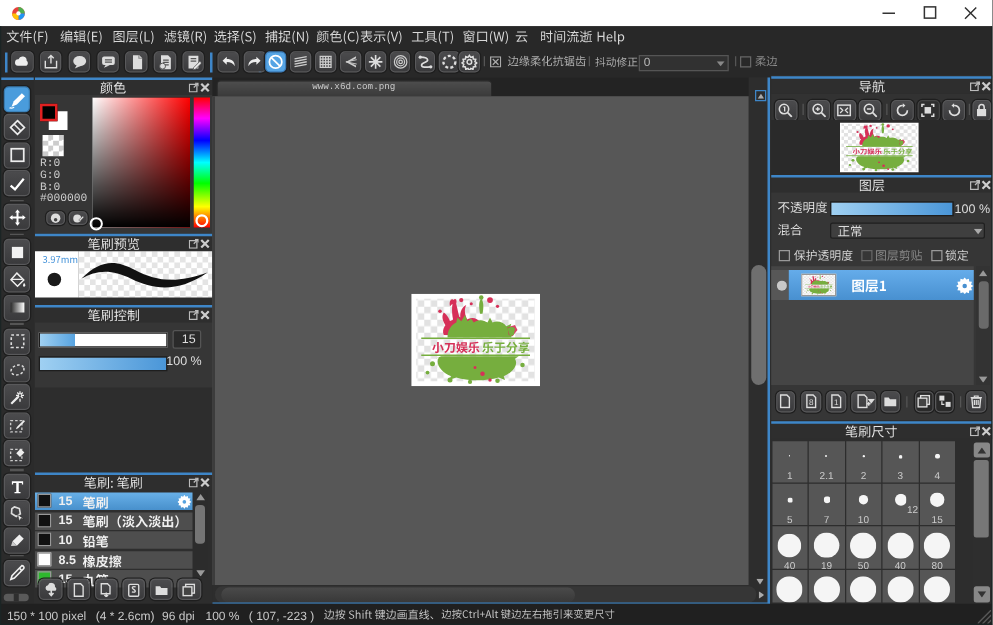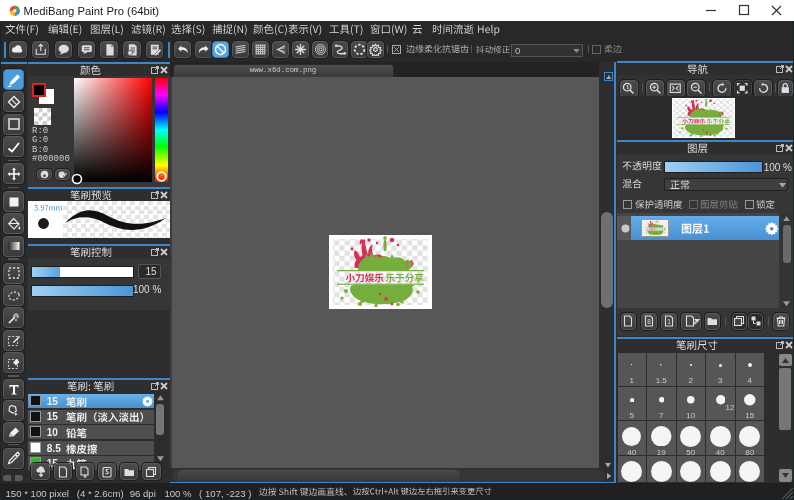--- a/index.html
+++ b/index.html
@@ -8,21 +8,21 @@
 .pttl{position:absolute;height:14px;background:#2e2e2e;border-top:2px solid #3e86c8}
 .btn{position:absolute;background:linear-gradient(#4b4b4d,#3a3a3c);border:1px solid #59595b;border-radius:4px;box-shadow:0 0 0 1px #1e1e1e}
 .sep{position:absolute;width:1px;background:#555}
 </style></head><body>
 <div id="app"><div class="abs" style="left:0;top:0;width:794px;height:21px;background:#fff"></div><svg class="abs" style="left:9px;top:5px;width:11.5px;height:11.5px" viewBox="0 0 14 14">
 <circle cx="7" cy="7" r="6.2" fill="#e8413c"></circle>
 <path d="M7 7 L7 .8 A6.2 6.2 0 0 1 13.2 7 Z" fill="#4caf50"></path>
 <path d="M7 7 L13.2 7 A6.2 6.2 0 0 1 7 13.2 Z" fill="#2196f3"></path>
 <path d="M7 7 L7 13.2 A6.2 6.2 0 0 1 .8 7 Z" fill="#ffc107"></path>
 <circle cx="7" cy="7" r="2.1" fill="#fff"></circle>
-    </svg><div class="abs" style="left:23.5px;top:4px;font-size:11.3px;color:#1a1a1a;line-height:14px">MediBang Paint Pro (64bit)</div><svg class="abs" style="left:690px;top:0;width:104px;height:21px" viewBox="0 0 104 21">
+    </svg><svg class="abs" style="left:690px;top:0;width:104px;height:21px" viewBox="0 0 104 21">
 <path d="M16 10.5 h10" stroke="#333" stroke-width="1.2" fill="none"></path>
 <rect x="49.5" y="5.5" width="9" height="9" stroke="#333" stroke-width="1.2" fill="none"></rect>
 <path d="M82 6 l9 9 M91 6 l-9 9" stroke="#333" stroke-width="1.2" fill="none"></path>
     </svg><div class="abs" style="left:0;top:21px;width:794px;height:18px;background:#282828"></div><svg class="t" style="left:3.0px;top:20.4px;width:37.9px;height:16.8px" viewBox="-2 -13.12 37.9 16.8">
       <path d="M4.4 -8.6C4.8 -8.1 5.1 -7.4 5.2 -7L6.1 -7.3C5.9 -7.7 5.6 -8.4 5.3 -8.9ZM0.5 -7V-6.2H2.2C2.8 -4.6 3.6 -3.2 4.7 -2.1C3.5 -1.1 2.1 -0.4 0.4 0.1C0.5 0.3 0.8 0.6 0.9 0.8C2.6 0.3 4.1 -0.5 5.3 -1.5C6.5 -0.5 7.9 0.3 9.6 0.8C9.7 0.5 10 0.2 10.2 0C8.5 -0.4 7 -1.1 5.9 -2.1C6.9 -3.2 7.7 -4.5 8.4 -6.2H10V-7ZM5.3 -2.7C4.3 -3.7 3.5 -4.9 3 -6.2H7.5C6.9 -4.8 6.2 -3.6 5.3 -2.7Z M13.8 -3.6V-2.8H16.8V0.8H17.6V-2.8H20.5V-3.6H17.6V-5.9H20V-6.7H17.6V-8.7H16.8V-6.7H15.4C15.6 -7.1 15.7 -7.6 15.8 -8.1L15 -8.3C14.8 -6.9 14.4 -5.6 13.7 -4.7C13.9 -4.6 14.3 -4.4 14.4 -4.3C14.7 -4.7 15 -5.3 15.2 -5.9H16.8V-3.6ZM13.3 -8.8C12.7 -7.2 11.8 -5.6 10.8 -4.6C11 -4.4 11.2 -4 11.3 -3.8C11.6 -4.2 11.9 -4.6 12.3 -5V0.8H13V-6.3C13.4 -7 13.8 -7.8 14.1 -8.6Z M23.5 2.1 24.1 1.8C23.2 0.3 22.8 -1.5 22.8 -3.3C22.8 -5 23.2 -6.8 24.1 -8.3L23.5 -8.6C22.5 -7 22 -5.3 22 -3.3C22 -1.2 22.5 0.5 23.5 2.1Z M25.6 0H26.6V-3.5H29.5V-4.3H26.6V-6.9H30V-7.7H25.6Z M31.4 2.1C32.4 0.5 32.9 -1.2 32.9 -3.3C32.9 -5.3 32.4 -7 31.4 -8.6L30.8 -8.3C31.7 -6.8 32.1 -5 32.1 -3.3C32.1 -1.5 31.7 0.3 30.8 1.8Z" fill="#d8d8d8"></path>
     </svg><svg class="t" style="left:46.0px;top:20.4px;width:38.3px;height:16.8px" viewBox="-2 -13.12 38.3 16.8">
       <path d="M0.4 -0.6 0.6 0.2C1.5 -0.2 2.6 -0.6 3.6 -1.1L3.5 -1.7C2.3 -1.3 1.2 -0.8 0.4 -0.6ZM0.6 -4.4C0.8 -4.5 1 -4.6 2.2 -4.7C1.8 -4.1 1.4 -3.5 1.2 -3.3C0.9 -2.9 0.7 -2.6 0.5 -2.6C0.6 -2.4 0.7 -2.1 0.7 -1.9C0.9 -2 1.2 -2.1 3.6 -2.7C3.5 -2.8 3.5 -3.1 3.5 -3.3L1.8 -3C2.5 -3.9 3.2 -5.1 3.8 -6.3L3.2 -6.6C3 -6.2 2.8 -5.8 2.6 -5.4L1.4 -5.3C2 -6.2 2.6 -7.4 3 -8.6L2.3 -8.8C1.9 -7.5 1.2 -6.2 1 -5.8C0.7 -5.5 0.6 -5.2 0.4 -5.2C0.5 -5 0.6 -4.6 0.6 -4.4ZM6.6 -3.7V-2.1H5.7V-3.7ZM7.1 -3.7H7.8V-2.1H7.1ZM5.1 -4.3V0.8H5.7V-1.5H6.6V0.5H7.1V-1.5H7.8V0.5H8.4V-1.5H9.1V0.1C9.1 0.1 9.1 0.2 9 0.2C9 0.2 8.8 0.2 8.5 0.2C8.6 0.3 8.7 0.6 8.7 0.8C9.1 0.8 9.3 0.7 9.5 0.7C9.7 0.5 9.8 0.4 9.8 0.1V-4.3L9.1 -4.3ZM8.4 -3.7H9.1V-2.1H8.4ZM6.4 -8.7C6.5 -8.4 6.7 -8 6.8 -7.7H4.3V-5.4C4.3 -3.8 4.3 -1.5 3.3 0.2C3.5 0.3 3.8 0.5 3.9 0.7C4.9 -1 5.1 -3.5 5.1 -5.2H9.7V-7.7H7.7C7.5 -8 7.3 -8.5 7.1 -8.9ZM5.1 -7H8.9V-5.9H5.1Z M16.3 -7.9H19.1V-6.8H16.3ZM15.6 -8.5V-6.2H19.9V-8.5ZM11.4 -3.5C11.4 -3.6 11.7 -3.6 12.1 -3.6H13.1V-2.1L10.9 -1.8L11.1 -1L13.1 -1.4V0.8H13.8V-1.5L15 -1.8L14.9 -2.5L13.8 -2.2V-3.6H14.8V-4.3H13.8V-6H13.1V-4.3H12.1C12.3 -5.1 12.6 -5.9 12.9 -6.8H14.8V-7.6H13.1C13.2 -7.9 13.3 -8.3 13.3 -8.7L12.6 -8.8C12.5 -8.4 12.4 -8 12.3 -7.6H11V-6.8H12.1C11.9 -6 11.7 -5.3 11.6 -5C11.4 -4.6 11.3 -4.2 11.1 -4.2C11.2 -4 11.3 -3.6 11.4 -3.5ZM19.1 -5V-4.1H16.4V-5ZM14.7 -0.8 14.8 -0.1 19.1 -0.4V0.8H19.8V-0.5L20.6 -0.5L20.6 -1.2L19.8 -1.2V-5H20.5V-5.6H14.9V-5H15.7V-0.9ZM19.1 -3.5V-2.5H16.4V-3.5ZM19.1 -1.9V-1.1L16.4 -0.9V-1.9Z M23.5 2.1 24.1 1.8C23.2 0.3 22.8 -1.5 22.8 -3.3C22.8 -5 23.2 -6.8 24.1 -8.3L23.5 -8.6C22.5 -7 22 -5.3 22 -3.3C22 -1.2 22.5 0.5 23.5 2.1Z M25.6 0H30.2V-0.8H26.6V-3.6H29.5V-4.5H26.6V-6.9H30V-7.7H25.6Z M31.8 2.1C32.7 0.5 33.3 -1.2 33.3 -3.3C33.3 -5.3 32.7 -7 31.8 -8.6L31.2 -8.3C32.1 -6.8 32.5 -5 32.5 -3.3C32.5 -1.5 32.1 0.3 31.2 1.8Z" fill="#d8d8d8"></path>
     </svg><svg class="t" style="left:88.0px;top:20.4px;width:37.8px;height:16.8px" viewBox="-2 -13.12 37.8 16.8">
       <path d="M3.9 -2.9C4.8 -2.8 5.8 -2.4 6.4 -2.1L6.8 -2.6C6.2 -2.9 5.1 -3.2 4.3 -3.4ZM2.9 -1.6C4.3 -1.4 6.2 -1 7.2 -0.6L7.5 -1.2C6.5 -1.6 4.7 -2 3.3 -2.1ZM0.9 -8.4V0.8H1.6V0.4H8.8V0.8H9.6V-8.4ZM1.6 -0.3V-7.6H8.8V-0.3ZM4.3 -7.4C3.8 -6.6 2.9 -5.8 2 -5.2C2.2 -5.1 2.5 -4.9 2.6 -4.7C2.9 -5 3.2 -5.2 3.5 -5.5C3.9 -5.2 4.2 -4.8 4.7 -4.6C3.8 -4.1 2.8 -3.8 1.8 -3.6C2 -3.5 2.1 -3.2 2.2 -3C3.2 -3.2 4.3 -3.6 5.3 -4.2C6.2 -3.7 7.2 -3.3 8.2 -3.1C8.3 -3.3 8.5 -3.6 8.6 -3.7C7.7 -3.9 6.8 -4.2 6 -4.5C6.8 -5.1 7.4 -5.6 7.9 -6.4L7.4 -6.6L7.3 -6.6H4.6C4.7 -6.8 4.9 -7 5 -7.2ZM4 -5.9 4 -6H6.8C6.4 -5.6 5.9 -5.2 5.3 -4.9C4.8 -5.2 4.3 -5.5 4 -5.9Z M13.7 -4.8V-4.1H19.7V-4.8ZM12.7 -7.6H19V-6.4H12.7ZM11.9 -8.3V-5.2C11.9 -3.6 11.8 -1.2 10.8 0.4C11 0.5 11.4 0.7 11.5 0.8C12.5 -0.9 12.7 -3.5 12.7 -5.2V-5.7H19.8V-8.3ZM13.5 0.7C13.8 0.5 14.4 0.5 18.9 0.2C19.1 0.5 19.2 0.7 19.3 0.9L20.1 0.6C19.7 -0.1 19 -1.2 18.4 -2L17.7 -1.7C18 -1.3 18.3 -0.9 18.5 -0.4L14.5 -0.2C15 -0.8 15.6 -1.5 16.1 -2.3H20.4V-3H13V-2.3H15.1C14.6 -1.5 14 -0.8 13.9 -0.5C13.6 -0.3 13.4 -0.1 13.2 -0.1C13.3 0.1 13.5 0.5 13.5 0.7Z M23.5 2.1 24.1 1.8C23.2 0.3 22.8 -1.5 22.8 -3.3C22.8 -5 23.2 -6.8 24.1 -8.3L23.5 -8.6C22.5 -7 22 -5.3 22 -3.3C22 -1.2 22.5 0.5 23.5 2.1Z M25.6 0H29.9V-0.8H26.6V-7.7H25.6Z M31.3 2.1C32.3 0.5 32.8 -1.2 32.8 -3.3C32.8 -5.3 32.3 -7 31.3 -8.6L30.7 -8.3C31.6 -6.8 32 -5 32 -3.3C32 -1.5 31.6 0.3 30.7 1.8Z" fill="#d8d8d8"></path>
     </svg><svg class="t" style="left:128.5px;top:20.4px;width:38.8px;height:16.8px" viewBox="-2 -13.12 38.8 16.8">
@@ -457,21 +457,21 @@
       <path d="M0.6 -1.7 0.7 -1 4.5 -1.3V-0.5C4.5 0.5 4.8 0.7 6 0.7C6.2 0.7 8.1 0.7 8.4 0.7C9.4 0.7 9.6 0.4 9.7 -0.8C9.5 -0.9 9.2 -1 9 -1.1C8.9 -0.1 8.9 0 8.3 0C7.9 0 6.3 0 6 0C5.4 0 5.3 -0.1 5.3 -0.5V-1.4L9.9 -1.8L9.8 -2.5L5.3 -2.1V-3.2L9 -3.5L8.9 -4.1L5.3 -3.8V-4.8C6.6 -4.9 7.9 -5.1 8.9 -5.4L8.5 -6C6.8 -5.6 3.9 -5.3 1.3 -5.1C1.4 -4.9 1.5 -4.7 1.5 -4.5C2.5 -4.5 3.5 -4.6 4.5 -4.7V-3.8L1.1 -3.5L1.2 -2.8L4.5 -3.1V-2ZM1.9 -8.9C1.6 -7.8 1 -6.8 0.4 -6.1C0.6 -6 0.9 -5.8 1.1 -5.6C1.4 -6.1 1.7 -6.6 2 -7.2H2.6C2.8 -6.7 3.1 -6.1 3.2 -5.7L3.9 -5.9C3.8 -6.3 3.6 -6.7 3.4 -7.2H5V-7.8H2.4C2.5 -8.1 2.6 -8.4 2.7 -8.7ZM6.1 -8.9C5.8 -7.8 5.2 -6.9 4.5 -6.2C4.7 -6.1 5 -5.9 5.2 -5.8C5.5 -6.1 5.9 -6.6 6.2 -7.2H6.9C7.2 -6.8 7.4 -6.3 7.5 -6L8.2 -6.2C8.1 -6.5 7.9 -6.8 7.7 -7.2H9.8V-7.8H6.5C6.6 -8.1 6.7 -8.4 6.8 -8.7Z M17.3 -7.7V-1.8H18V-7.7ZM19.4 -8.6V-0.2C19.4 -0 19.3 0 19.2 0C19 0 18.4 0 17.8 0C17.9 0.3 18 0.6 18 0.8C18.8 0.8 19.4 0.8 19.7 0.7C20 0.5 20.2 0.3 20.2 -0.2V-8.6ZM12.5 -4.4V-0.3H13.1V-3.7H14.1V0.8H14.8V-3.7H15.9V-1.2C15.9 -1.1 15.9 -1 15.8 -1C15.7 -1 15.4 -1 15 -1C15.1 -0.9 15.2 -0.6 15.2 -0.4C15.7 -0.4 16.1 -0.4 16.3 -0.5C16.5 -0.6 16.6 -0.8 16.6 -1.2V-4.4H15.9H14.8V-5.5H16.5V-8.2H11.6V-4.7C11.6 -3.2 11.6 -1.2 10.8 0.2C11 0.3 11.3 0.5 11.4 0.6C12.2 -0.9 12.3 -3.1 12.3 -4.7V-5.5H14.1V-4.4ZM12.3 -7.5H15.8V-6.2H12.3Z M22.9 -8.3V-5.3C22.9 -3.6 22.7 -1.3 21.3 0.3C21.5 0.4 21.9 0.7 22 0.9C23.2 -0.5 23.6 -2.5 23.7 -4.2H26.4C27.1 -1.7 28.3 0 30.5 0.8C30.6 0.6 30.9 0.3 31.1 0.1C29 -0.5 27.8 -2.1 27.2 -4.2H30V-8.3ZM23.7 -7.5H29.2V-5H23.7V-5.3Z M33.3 -4.3C34 -3.5 34.8 -2.4 35.2 -1.7L35.9 -2.1C35.5 -2.9 34.7 -4 33.9 -4.8ZM38.2 -8.8V-6.6H32V-5.8H38.2V-0.3C38.2 -0.1 38.1 -0 37.8 0C37.5 0 36.6 0 35.6 -0C35.8 0.2 36 0.6 36 0.9C37.1 0.9 37.9 0.8 38.4 0.7C38.8 0.6 39 0.3 39 -0.3V-5.8H41.5V-6.6H39V-8.8Z" fill="#e8e8e8"></path>
     </svg><svg class="abs" style="left:775.5px;top:341px;width:8px;height:8px" viewBox="0 0 8 8">
       <rect x=".5" y="1.5" width="6" height="6" stroke="#bbb" fill="none" stroke-width="1"></rect>
       <path d="M4 4 7.5.5M5 .5h2.5V3" stroke="#bbb" fill="none" stroke-width="1"></path>
     </svg><svg class="abs" style="left:784.5px;top:341px;width:8px;height:8px" viewBox="0 0 8 8">
       <path d="M1 1 7 7M7 1 1 7" stroke="#ccc" stroke-width="1.8"></path>
     </svg><div class="abs" style="left:617.5px;top:353px;width:28.5px;height:33px;background:#565656"></div><svg class="abs" style="left:631.15px;top:364.4px;width:1.2px;height:1.2px" viewBox="0 0 10 10">
       <circle cx="5" cy="5" r="5" fill="#f5f5f5"></circle>
     </svg><div class="abs" style="left:617.5px;top:376px;width:28.5px;text-align:center;font-size:8px;color:#ccc">1</div><div class="abs" style="left:647px;top:353px;width:28.5px;height:33px;background:#565656"></div><svg class="abs" style="left:660.45px;top:364.2px;width:1.6px;height:1.6px" viewBox="0 0 10 10">
       <circle cx="5" cy="5" r="5" fill="#f5f5f5"></circle>
-    </svg><div class="abs" style="left:647px;top:376px;width:28.5px;text-align:center;font-size:8px;color:#ccc">1.5</div><div class="abs" style="left:676.5px;top:353px;width:28.5px;height:33px;background:#565656"></div><svg class="abs" style="left:689.75px;top:364.0px;width:2.0px;height:2.0px" viewBox="0 0 10 10">
+    </svg><div class="abs" style="left:647px;top:376px;width:28.5px;text-align:center;font-size:8px;color:#ccc">2.1</div><div class="abs" style="left:676.5px;top:353px;width:28.5px;height:33px;background:#565656"></div><svg class="abs" style="left:689.75px;top:364.0px;width:2.0px;height:2.0px" viewBox="0 0 10 10">
       <circle cx="5" cy="5" r="5" fill="#f5f5f5"></circle>
     </svg><div class="abs" style="left:676.5px;top:376px;width:28.5px;text-align:center;font-size:8px;color:#ccc">2</div><div class="abs" style="left:706px;top:353px;width:28.5px;height:33px;background:#565656"></div><svg class="abs" style="left:718.75px;top:363.5px;width:3.0px;height:3.0px" viewBox="0 0 10 10">
       <circle cx="5" cy="5" r="5" fill="#f5f5f5"></circle>
     </svg><div class="abs" style="left:706px;top:376px;width:28.5px;text-align:center;font-size:8px;color:#ccc">3</div><div class="abs" style="left:735.5px;top:353px;width:28.5px;height:33px;background:#565656"></div><svg class="abs" style="left:747.75px;top:363.0px;width:4.0px;height:4.0px" viewBox="0 0 10 10">
       <circle cx="5" cy="5" r="5" fill="#f5f5f5"></circle>
     </svg><div class="abs" style="left:735.5px;top:376px;width:28.5px;text-align:center;font-size:8px;color:#ccc">4</div><div class="abs" style="left:617.5px;top:387px;width:28.5px;height:33px;background:#565656"></div><svg class="abs" style="left:629.5px;top:397.75px;width:4.5px;height:4.5px" viewBox="0 0 10 10">
       <circle cx="5" cy="5" r="5" fill="#f5f5f5"></circle>
     </svg><div class="abs" style="left:617.5px;top:410.5px;width:28.5px;text-align:center;font-size:8px;color:#ccc">5</div><div class="abs" style="left:647px;top:387px;width:28.5px;height:33px;background:#565656"></div><svg class="abs" style="left:658.5px;top:397.25px;width:5.5px;height:5.5px" viewBox="0 0 10 10">
       <circle cx="5" cy="5" r="5" fill="#f5f5f5"></circle>
     </svg><div class="abs" style="left:647px;top:410.5px;width:28.5px;text-align:center;font-size:8px;color:#ccc">7</div><div class="abs" style="left:676.5px;top:387px;width:28.5px;height:33px;background:#565656"></div><svg class="abs" style="left:687.0px;top:396.25px;width:7.5px;height:7.5px" viewBox="0 0 10 10">

